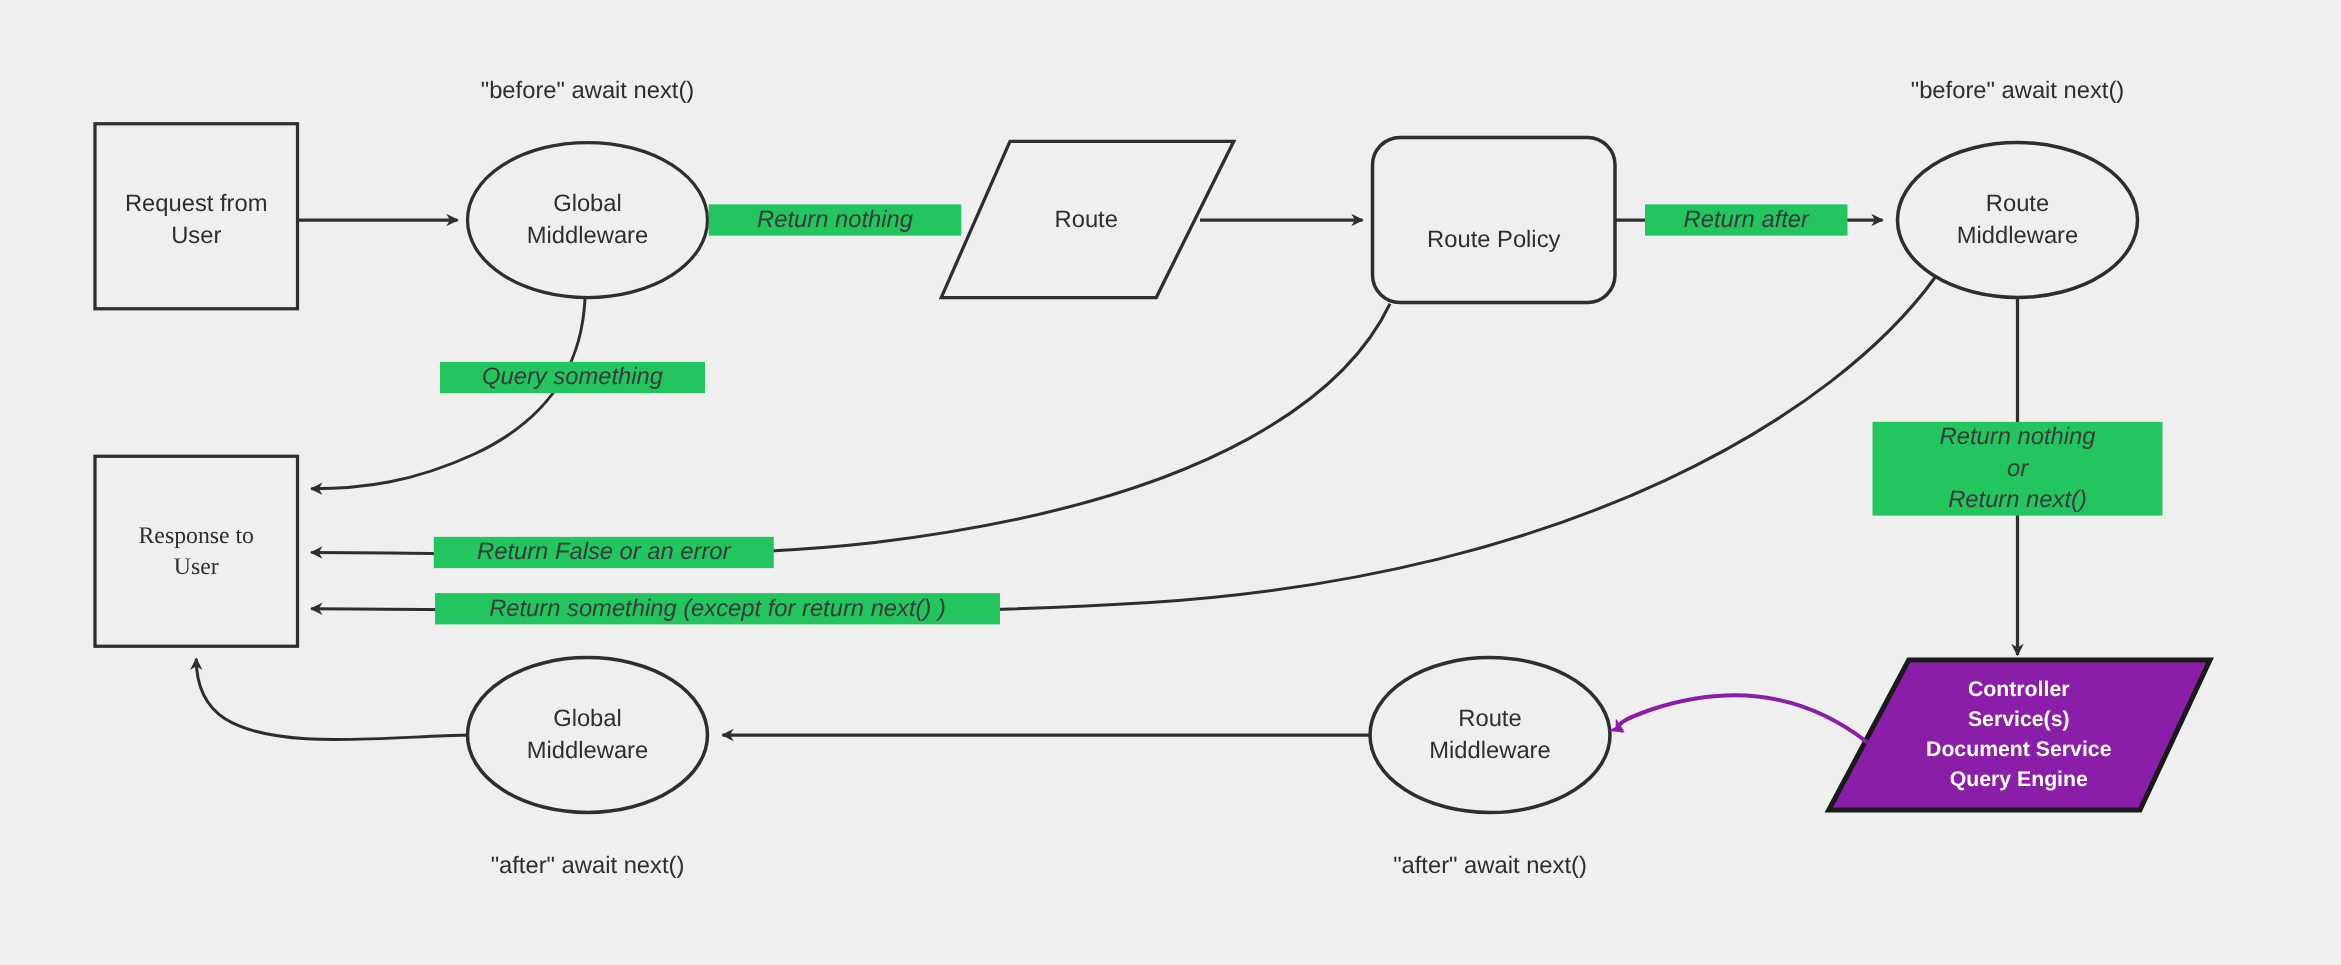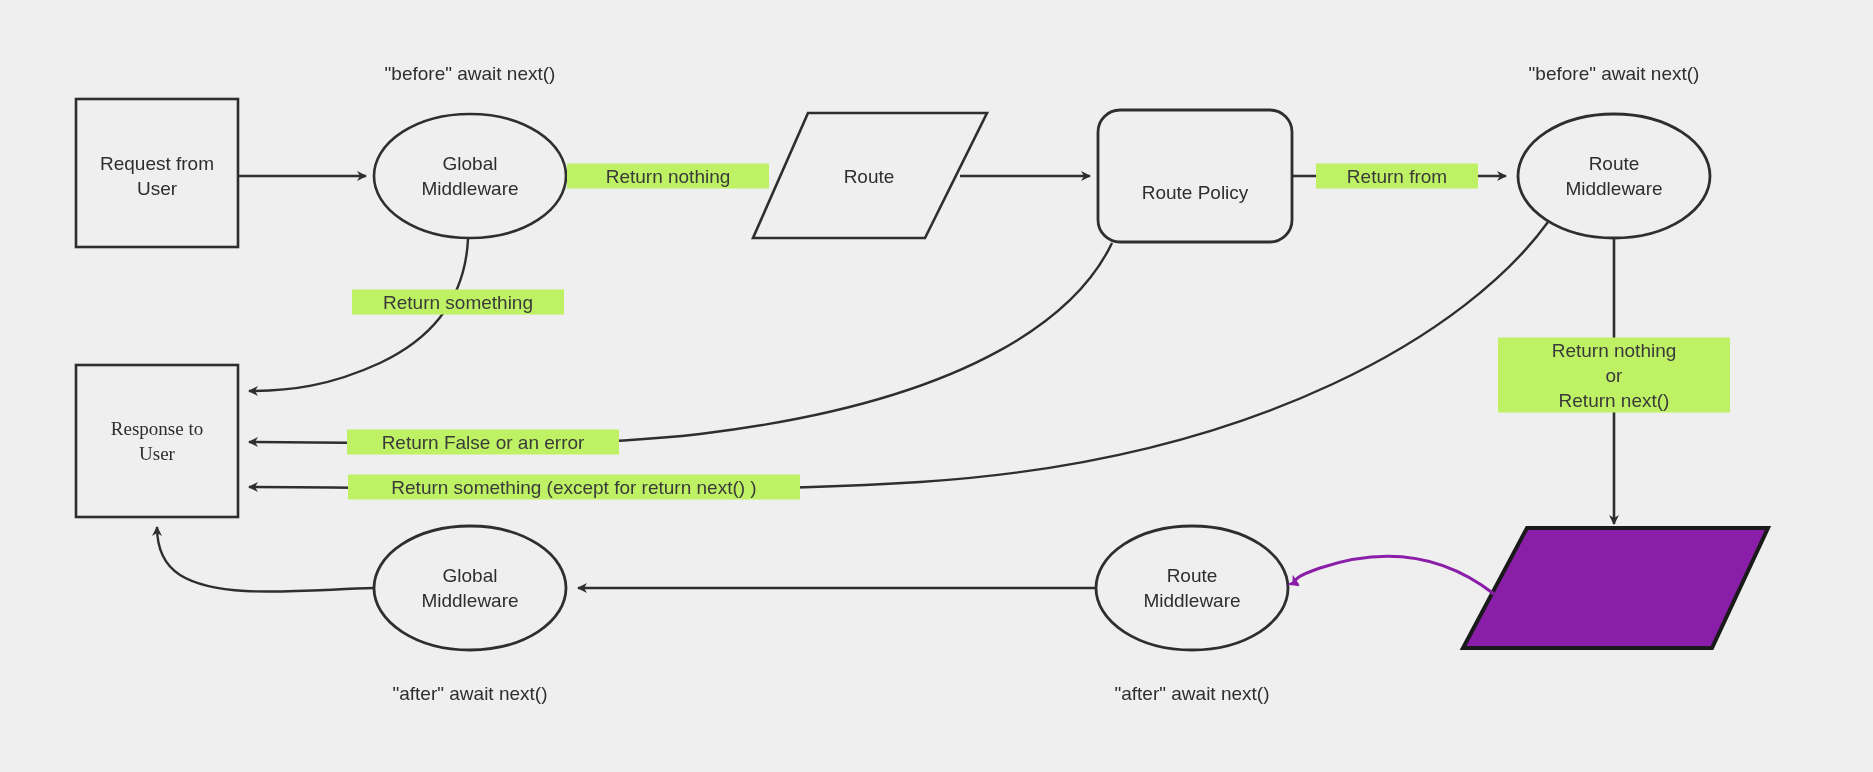--- a/index.html
+++ b/index.html
@@ -25,23 +25,24 @@
     position: absolute;
     color: #2e2e2e;
     font-size: 19px;
     line-height: 25px;
     text-align: center;
     white-space: pre-line;
     pointer-events: none;
     font-family: "Liberation Sans", sans-serif;
   }
   .edge-label {
-    background: #bef264;
+    background: #22c55e;
     padding: 0 6px;
     color: #3a3a3a;
+    font-style: italic;
   }
   .note-label {
     color: #2e2e2e;
   }
   .purple-text {
     position: absolute;
     color: #ffffff;
     font-weight: bold;
     font-size: 17px;
     line-height: 24px;
@@ -114,43 +115,47 @@
   <div class="node-text ctr" style="left:470px; top:176px; width:170px;">Global
 Middleware</div>
 
   <div class="node-text ctr" style="left:869px; top:176px; width:140px;">Route</div>
 
   <div class="node-text ctr" style="left:1195px; top:176px; width:180px;margin-top:16px;">Route Policy</div>
 
   <div class="node-text ctr" style="left:1614px; top:176px; width:170px;">Route
 Middleware</div>
 
+  <div class="purple-text ctr" style="left:1615px; top:588px; width:250px;">Controller
+Service(s)
+Document Service
+Query Engine</div>
 
   <div class="node-text ctr" style="left:1192px; top:588px; width:170px;">Route
 Middleware</div>
 
   <div class="node-text ctr" style="left:470px; top:588px; width:170px;">Global
 Middleware</div>
 
   <div class="node-text ctr" style="left:157px; top:441px; width:150px;font-family:Liberation Serif, serif;">Response to
 User</div>
 
   <div class="note-label ctr" style="left:470px; top:73px; width:260px;">"before" await next()</div>
 
   <div class="note-label ctr" style="left:1614px; top:73px; width:260px;">"before" await next()</div>
 
   <div class="note-label ctr" style="left:470px; top:693px; width:260px;">"after" await next()</div>
 
   <div class="note-label ctr" style="left:1192px; top:693px; width:260px;">"after" await next()</div>
 
   <div class="edge-label ctr" style="left:668px; top:176px; width:190px;">Return nothing</div>
 
-  <div class="edge-label ctr" style="left:1397px; top:176px; width:150px;">Return from</div>
+  <div class="edge-label ctr" style="left:1397px; top:176px; width:150px;">Return after</div>
 
-  <div class="edge-label ctr" style="left:458px; top:302px; width:200px;">Return something</div>
+  <div class="edge-label ctr" style="left:458px; top:302px; width:200px;">Query something</div>
 
   <div class="edge-label ctr" style="left:483px; top:442px; width:260px;">Return False or an error</div>
 
   <div class="edge-label ctr" style="left:574px; top:487px; width:440px;">Return something (except for return next() )</div>
 
   <div class="edge-label ctr" style="left:1614px; top:375px; width:220px;">Return nothing
 or
 Return next()</div>
 
 </div>

